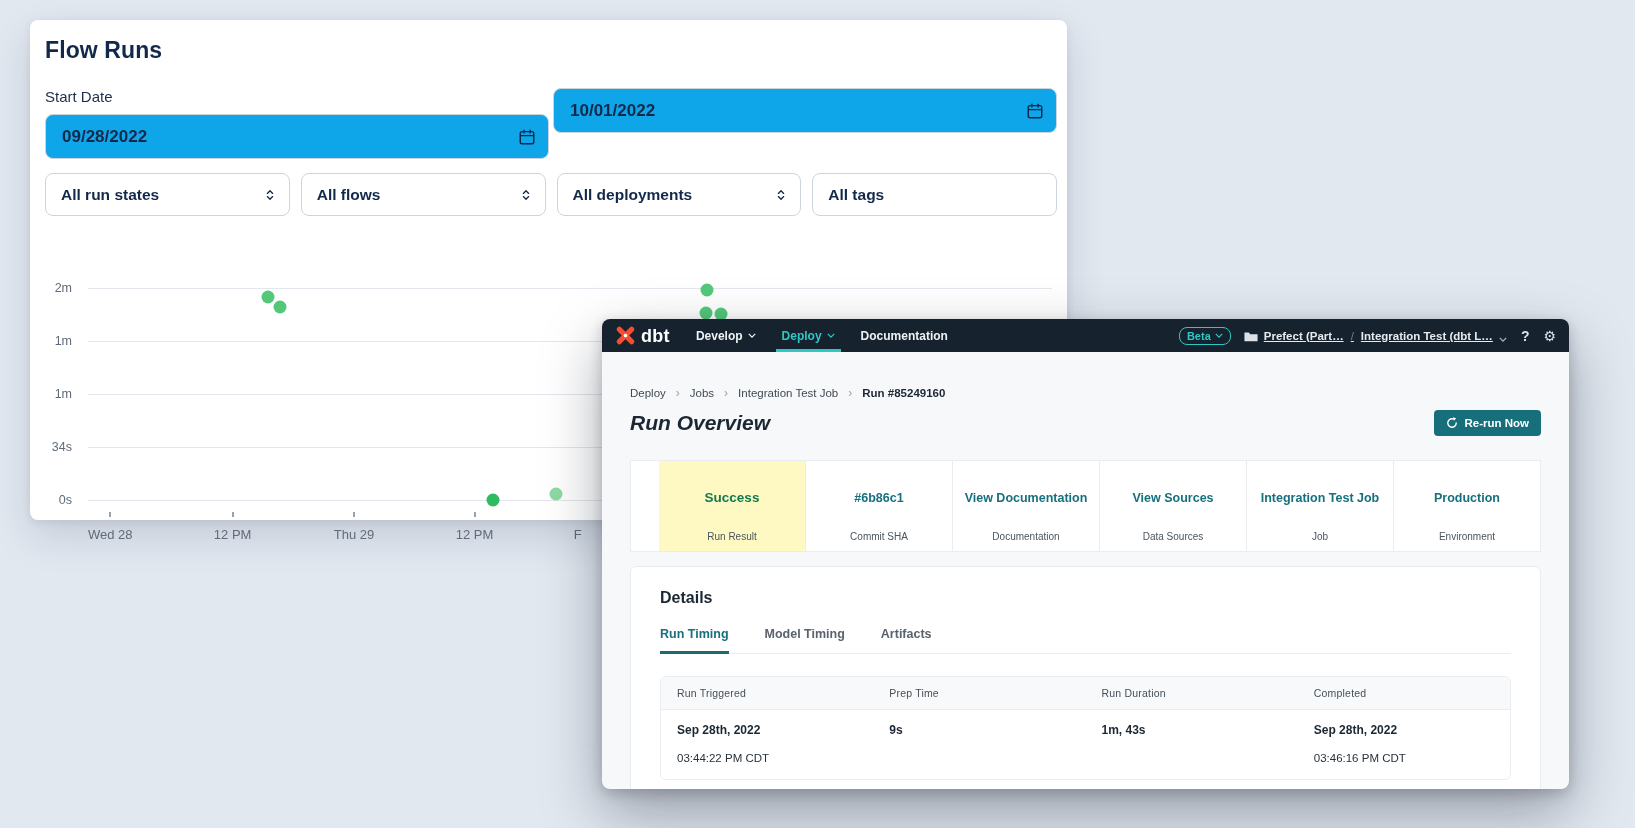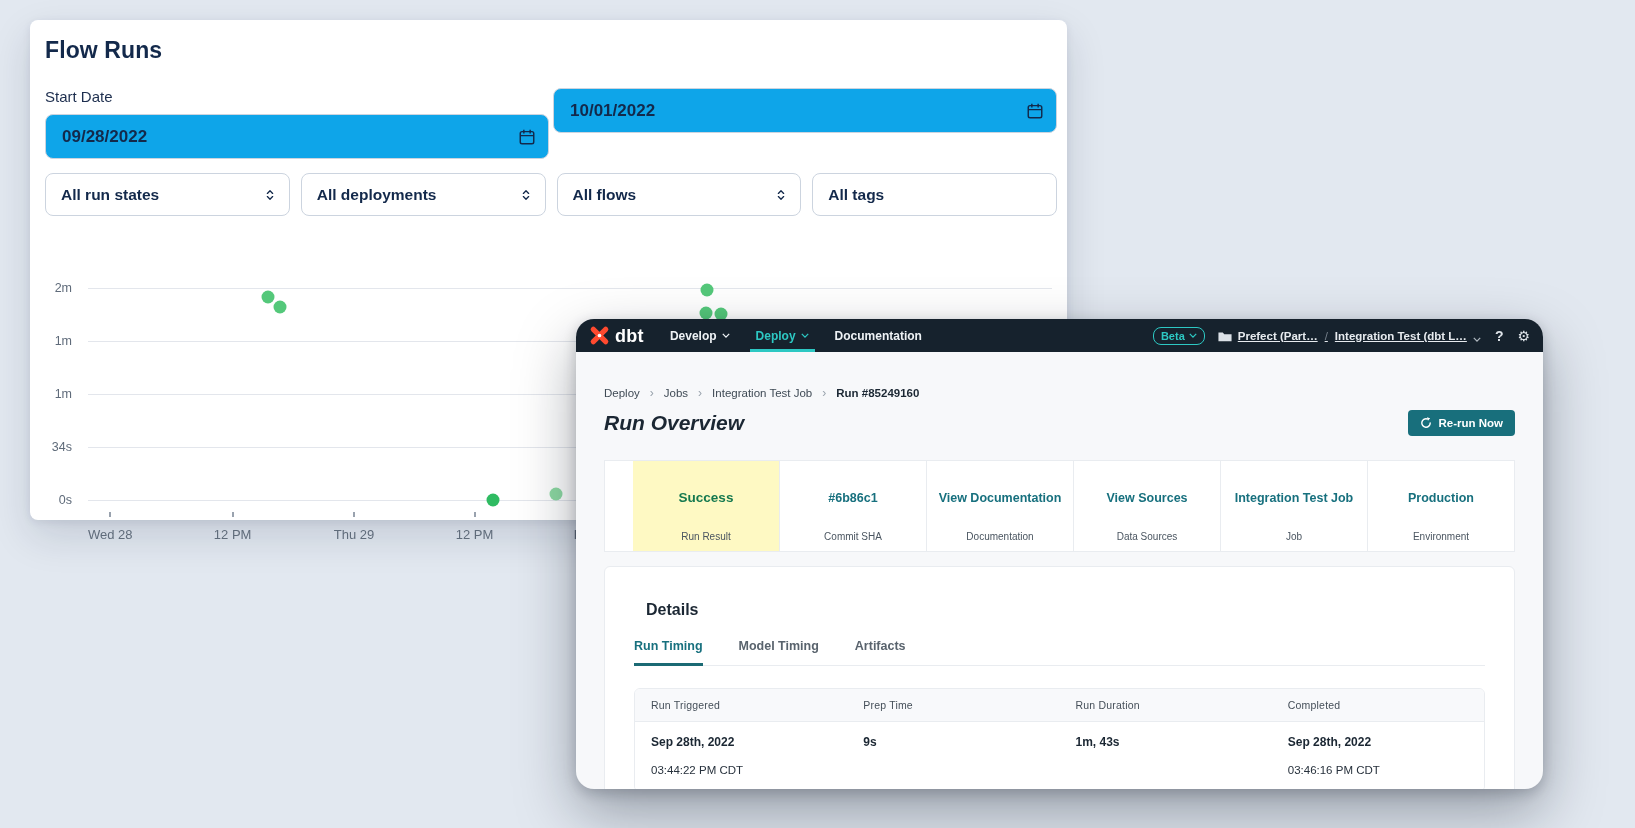--- a/index.html
+++ b/index.html
@@ -38,22 +38,22 @@
   .yaxis{position:absolute;left:0;top:28px;width:48px;height:212px;}
   .y-label{position:absolute;right:6px;transform:translateY(-50%);font-size:12.5px;color:#5f6b7a;}
   .plot{position:absolute;left:58px;right:15px;top:28px;height:212px;}
   .gridline{position:absolute;left:0;right:0;height:1px;background:#e3e6ec;}
   .dot{position:absolute;width:13px;height:13px;border-radius:50%;transform:translate(-50%,-50%);cursor:pointer;}
   .xaxis{position:absolute;left:58px;right:15px;top:252px;height:40px;}
   .x-mark{position:absolute;top:0;width:2px;height:5px;background:#99a2ae;transform:translateX(-50%);}
   .x-label{position:absolute;top:15px;transform:translateX(-50%);font-size:13px;color:#5f6b7a;white-space:nowrap;}
   
   .dbt-window{
-    position:absolute;left:576px;top:319px;width:967px;height:470px;
-    background:#f7f8fa;border-radius:18px;overflow:hidden;z-index:10;
+    position:absolute;left:602px;top:319px;width:967px;height:470px;
+    background:#f7f8fa;border-radius:8px;overflow:hidden;z-index:10;
     box-shadow:0 24px 60px rgba(8,16,32,.35),0 4px 14px rgba(8,16,32,.2);
   }
   .dbt-nav{height:33px;background:#16222d;display:flex;align-items:center;padding:0 13px;position:relative;}
   .logo{display:flex;align-items:center;gap:5px;}
   .logo-text{color:#fff;font-size:18px;font-weight:700;letter-spacing:.3px;line-height:1;}
   .menus{display:flex;align-items:stretch;height:100%;margin-left:26px;gap:26px;}
   .menu{display:flex;align-items:center;gap:5px;height:100%;font-size:12px;font-weight:600;color:#eef2f5;position:relative;cursor:pointer;}
   .menu.active{color:#2dc8c3;}
   .menu.active::after{content:"";position:absolute;left:-6px;right:-6px;bottom:0;height:3px;background:#2dc8c3;}
   .nav-right{margin-left:auto;display:flex;align-items:center;gap:13px;}
@@ -75,21 +75,21 @@
   .cell{flex:1;position:relative;display:flex;align-items:center;justify-content:center;
     padding:12px 10px 28px;min-height:90px;box-sizing:border-box;border-left:1px solid #e9ecf0;text-align:center;}
   .cell:first-child{border-left:none;}
   .cell .val{font-size:12px;font-weight:700;color:#1b2733;line-height:1.45;}
   .cell.link .val{color:#17707e;cursor:pointer;font-size:12.5px;}
   .cell.success{background:#fef9c3;margin-left:28px;}
   .cell.success .val{color:#15794f;font-size:13.5px;}
   .cell .val.trigger{font-size:11.5px;}
   .cell .cap{position:absolute;bottom:9px;left:0;right:0;font-size:10px;color:#4a5560;font-weight:400;}
   .card{margin-top:14px;background:#fff;border:1px solid #e9ecf0;border-radius:6px;padding:22px 29px 20px;}
-  .card h2{margin:12px;font-size:16px;font-weight:700;color:#1b2733;}
+  .card h2{margin:0;font-size:16px;font-weight:700;color:#1b2733;}
   .tabs{display:flex;gap:36px;margin-top:20px;border-bottom:1px solid #e9ecf0;}
   .tab{padding-bottom:10px;font-size:12.5px;font-weight:600;color:#59636d;cursor:pointer;}
   .tab.active{color:#17707e;border-bottom:3px solid #1b6a74;margin-bottom:-1px;}
   .tbl{margin-top:22px;border:1px solid #e9ecf0;border-radius:6px;overflow:hidden;}
   .thead{display:grid;grid-template-columns:repeat(4,1fr);background:#f8f9fb;border-bottom:1px solid #e9ecf0;}
   .th{padding:10px 16px;font-size:10.5px;color:#454f59;letter-spacing:.2px;}
   .trow{display:grid;grid-template-columns:repeat(4,1fr);background:#fff;}
   .td{padding:13px 16px 15px;font-size:12px;color:#1b2733;}
   .td .main{font-weight:600;}
   .td .sub{margin-top:15px;font-weight:400;font-size:11.5px;color:#27313c;}
@@ -131,27 +131,27 @@
       </div>
     </div>
     <div class="filters">
         <div class="filter">
           <span>All run states</span>
           <svg width="14" height="14" viewBox="0 0 16 16">
             <path d="M5 6.2 8 3.2l3 3M5 9.8l3 3 3-3" stroke="#13294b" stroke-width="1.5" fill="none" stroke-linecap="round" stroke-linejoin="round"></path>
           </svg>
         </div>
         <div class="filter">
-          <span>All deployments</span>
+          <span>All flows</span>
           <svg width="14" height="14" viewBox="0 0 16 16">
             <path d="M5 6.2 8 3.2l3 3M5 9.8l3 3 3-3" stroke="#13294b" stroke-width="1.5" fill="none" stroke-linecap="round" stroke-linejoin="round"></path>
           </svg>
         </div>
         <div class="filter">
-          <span>All flows</span>
+          <span>All deployments</span>
           <svg width="14" height="14" viewBox="0 0 16 16">
             <path d="M5 6.2 8 3.2l3 3M5 9.8l3 3 3-3" stroke="#13294b" stroke-width="1.5" fill="none" stroke-linecap="round" stroke-linejoin="round"></path>
           </svg>
         </div>
         <div class="filter">
           <span>All tags</span>
         </div>
       </div>
   </div>
 

